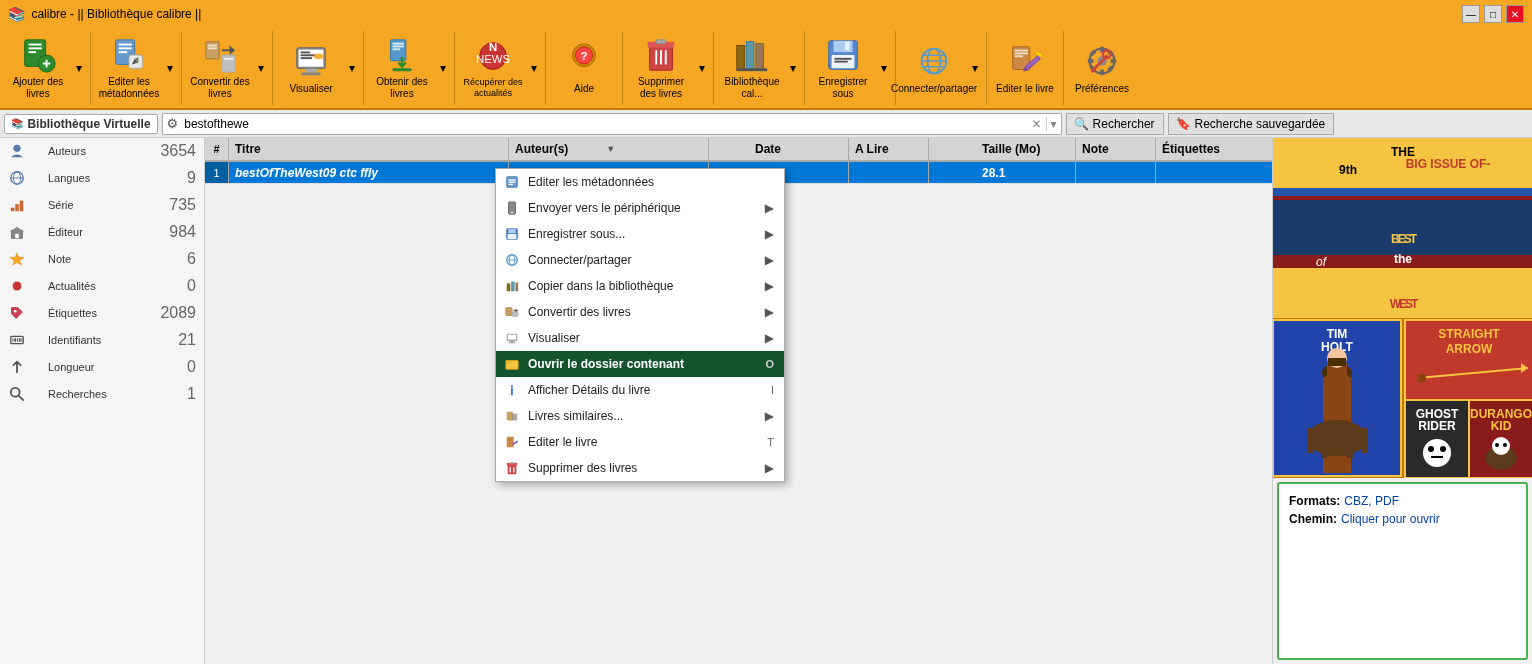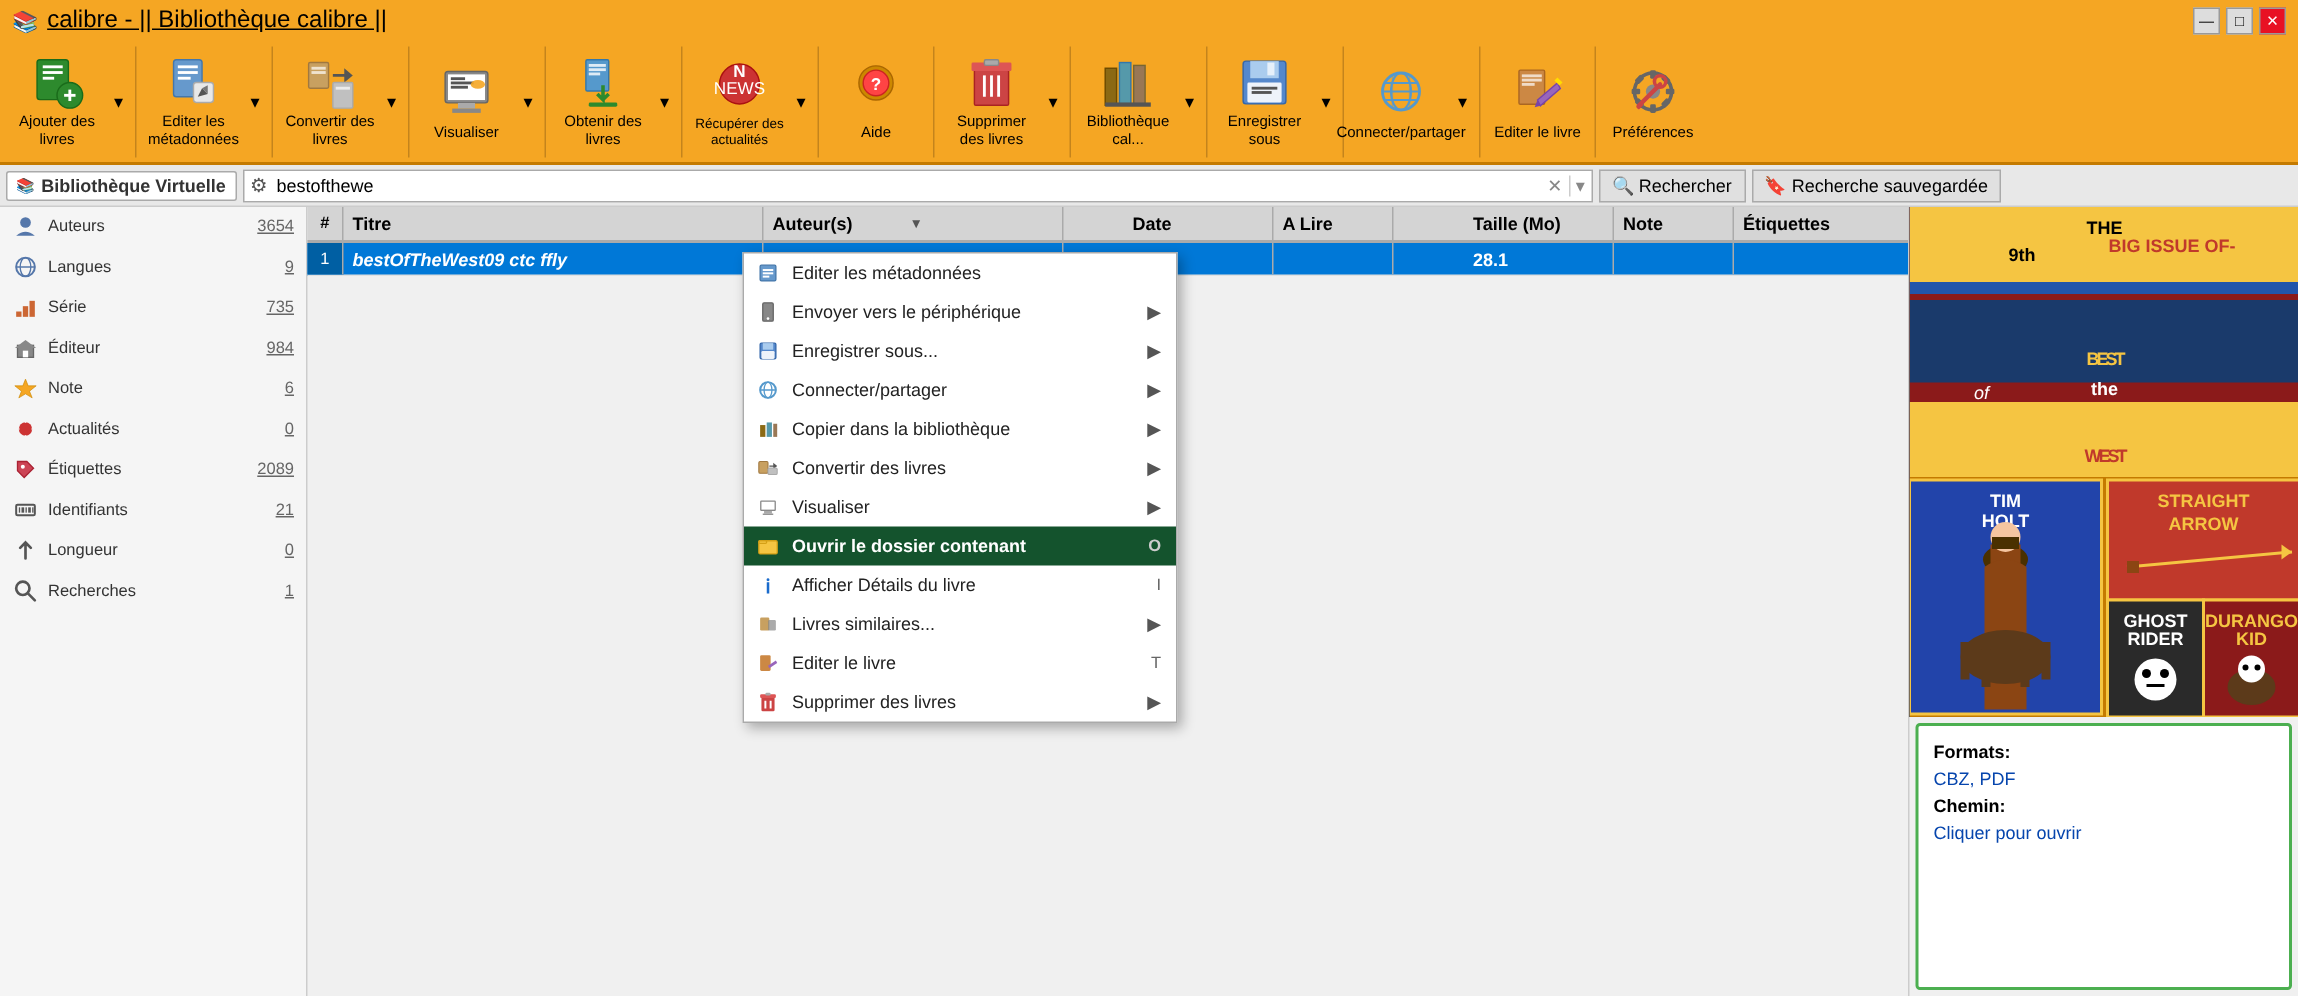--- a/index.html
+++ b/index.html
@@ -112,26 +112,26 @@
     #sidebar {
       width: 205px;
       background: #f5f5f5;
       border-right: 1px solid #ccc;
       overflow-y: auto;
     }
     .sidebar-item {
       display: flex; align-items: center;
       padding: 4px 8px;
       cursor: pointer;
-      gap: 6px;
+      gap: 22px;
       border-bottom: 1px solid transparent;
     }
     .sidebar-item-icon { width: 18px; height: 18px; display: flex; align-items: center; justify-content: center; }
     .sidebar-item-label { flex: 1; font-size: 11px; color: #333; }
-    .sidebar-item-count { font-size: 11px; color: #666; text-decoration: underline; }
+    .sidebar-item-count { font-size: 16px; color: #666; }
 
     
     #book-list-area { flex: 1; display: flex; flex-direction: column; position: relative; }
 
     
     #table-header {
       display: flex; background: #d4d4d4; border-bottom: 2px solid #aaa; height: 24px;
     }
     .col-num { width: 24px; min-width: 24px; border-right: 1px solid #aaa; display: flex; align-items: center; justify-content: center; font-weight: bold; font-size: 11px; }
     .col-title { width: 280px; min-width: 280px; border-right: 1px solid #aaa; display: flex; align-items: center; padding: 0 6px; font-weight: bold; font-size: 11px; }
@@ -177,21 +177,21 @@
       overflow: hidden;
     }
     #book-info {
       padding: 10px;
       background: #fff;
       flex: 1;
       border: 2px solid #4CAF50;
       margin: 4px;
       border-radius: 3px;
     }
-    .book-info-line { display: flex; gap: 4px; margin-bottom: 4px; font-size: 11px; flex-direction: column; }
+    .book-info-line { display: flex; gap: 4px; margin-bottom: 4px; font-size: 11px; }
     .book-info-label { font-weight: bold; }
     .book-info-value { color: #0645ad; cursor: pointer; text-decoration: none; }
 
     
     #context-menu {
       position: absolute;
       top: 30px;
       left: 290px;
       background: #fff;
       border: 1px solid #aaa;
@@ -218,21 +218,21 @@
     
     .add-icon-svg { width: 38px; height: 38px; }
     .edit-meta-svg { width: 38px; height: 38px; }
   </style>
 </head>
 <body>
 
 <div id="titlebar">
   <div id="titlebar-left">
     <span style="font-size:14px;">📚</span>
-    <span style="font-size:16px;text-decoration:underline;">calibre - || Bibliothèque calibre ||</span>
+    <span style="font-size:12px;">calibre - || Bibliothèque calibre ||</span>
   </div>
   <div id="titlebar-controls">
     <div class="title-btn">—</div>
     <div class="title-btn">□</div>
     <div class="title-btn" style="background:#e81123;color:#fff;">✕</div>
   </div>
 </div>
 
 <div id="toolbar">
 

